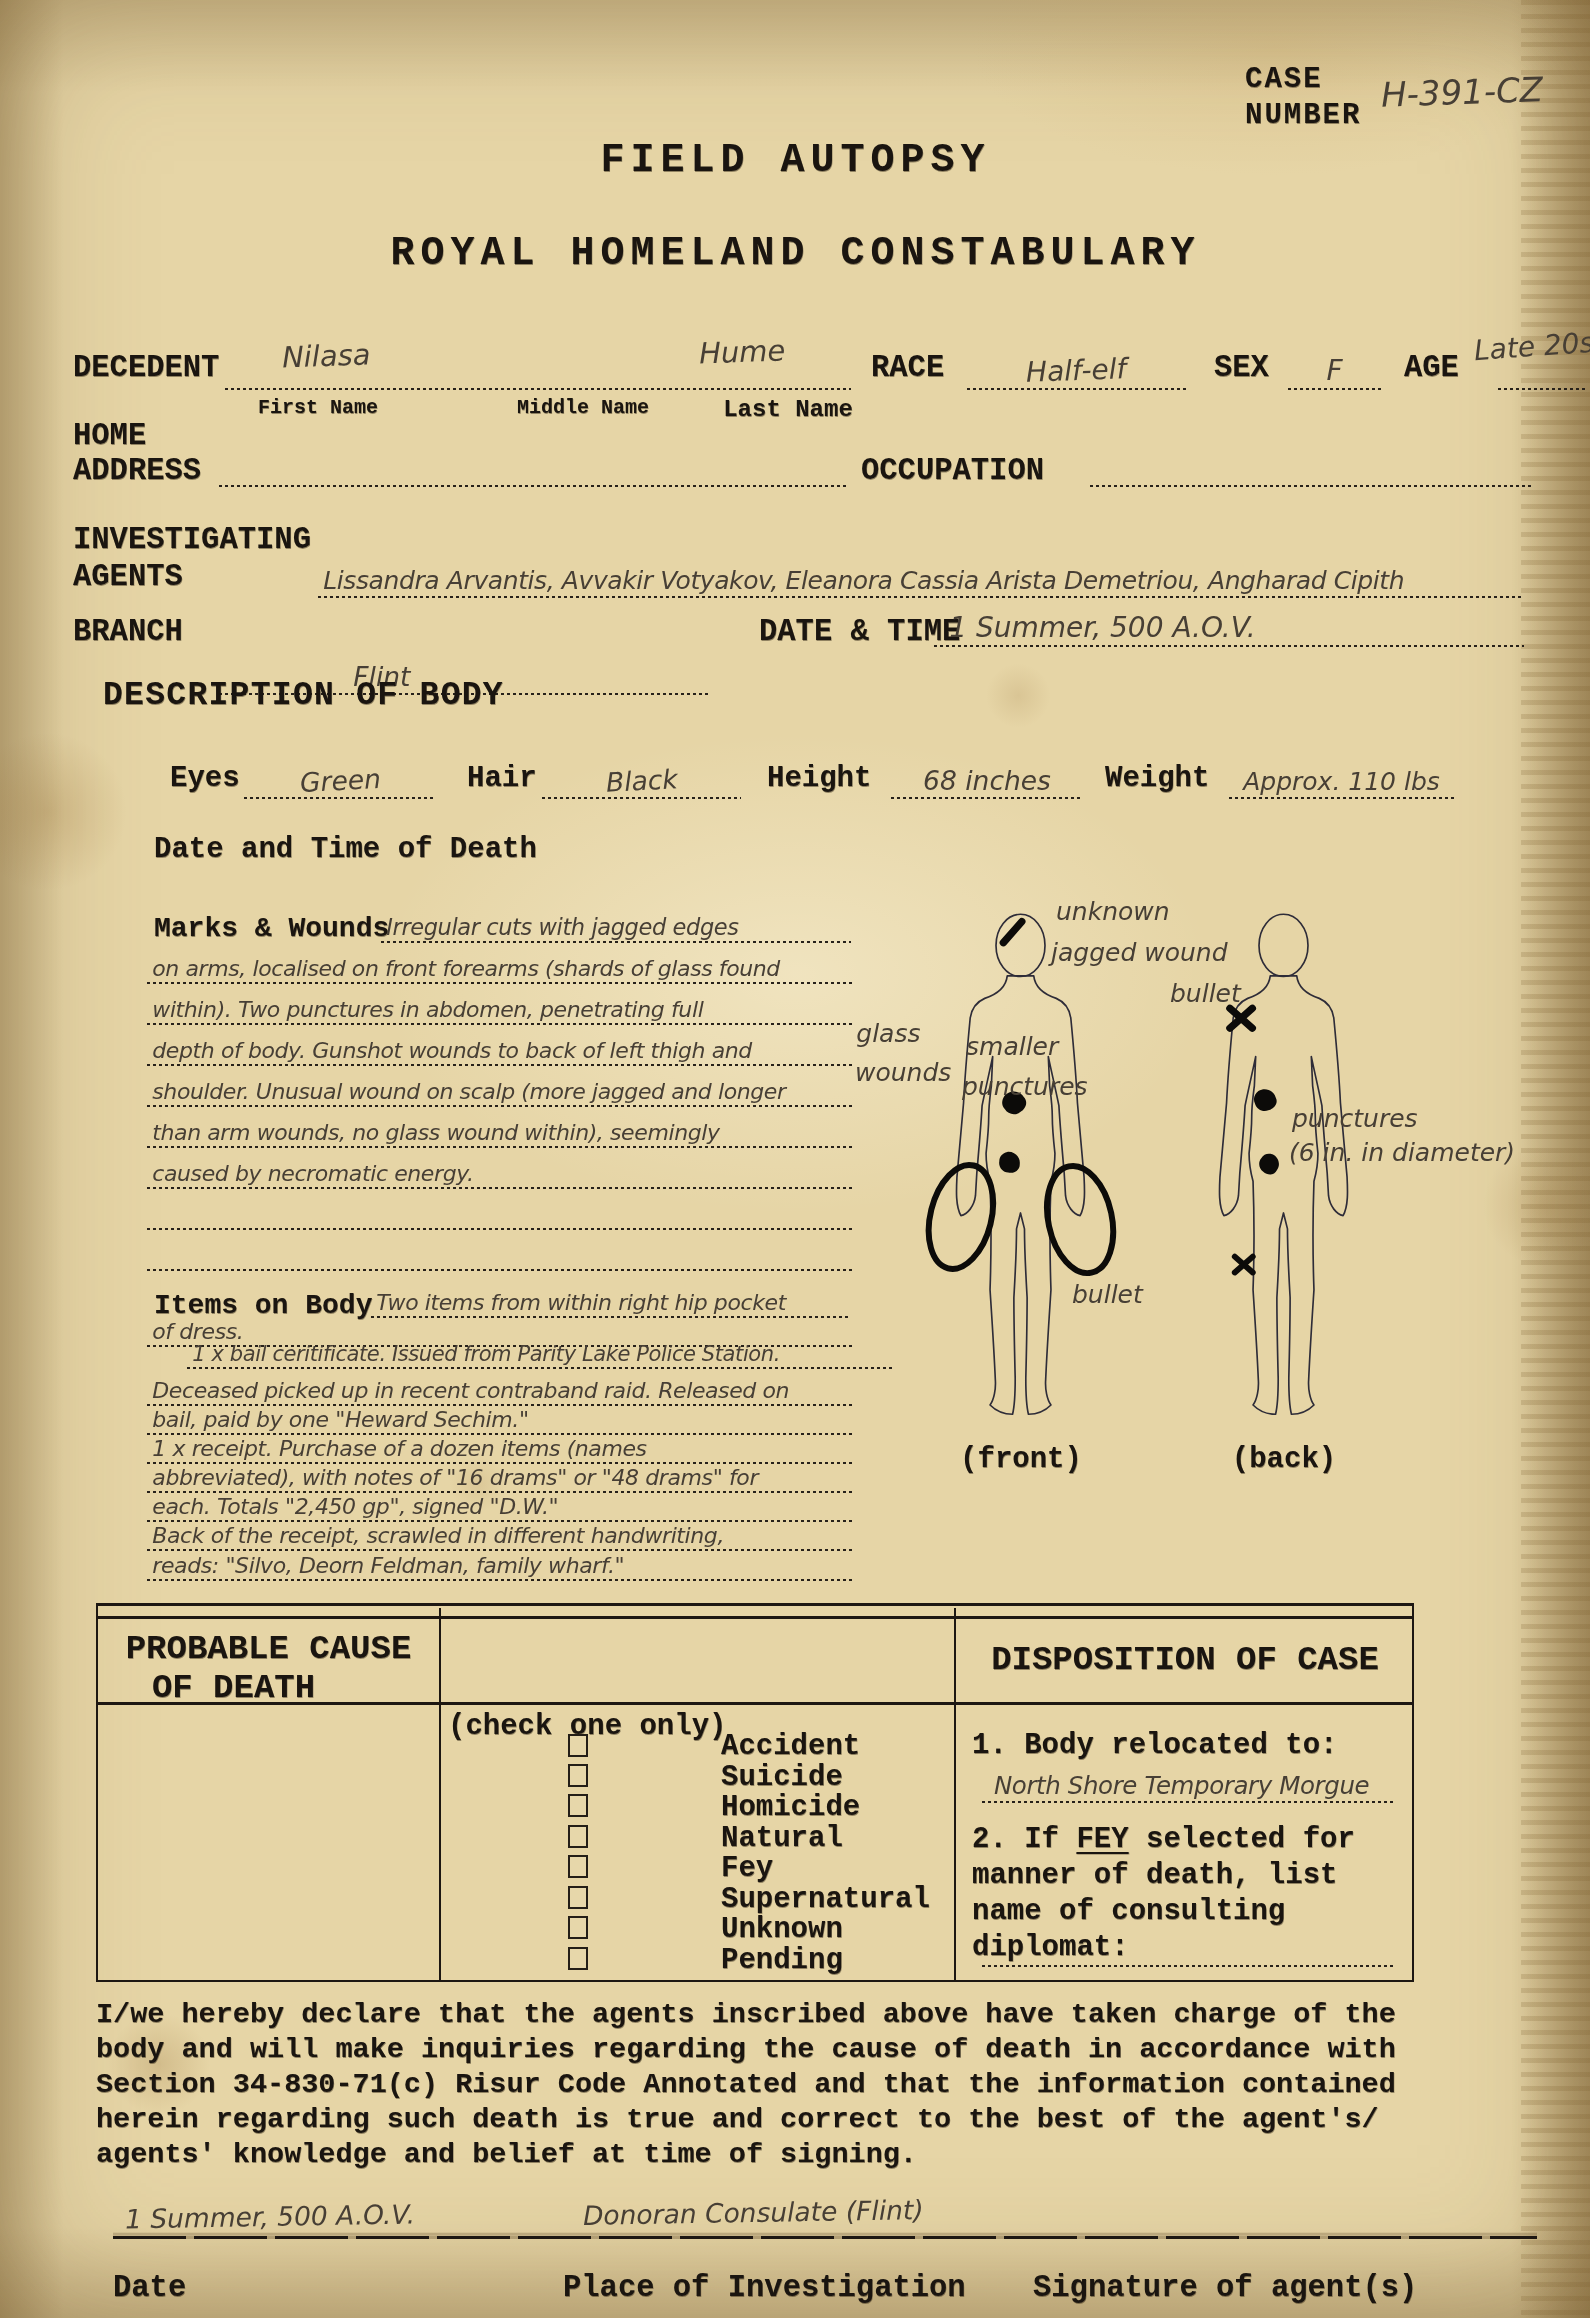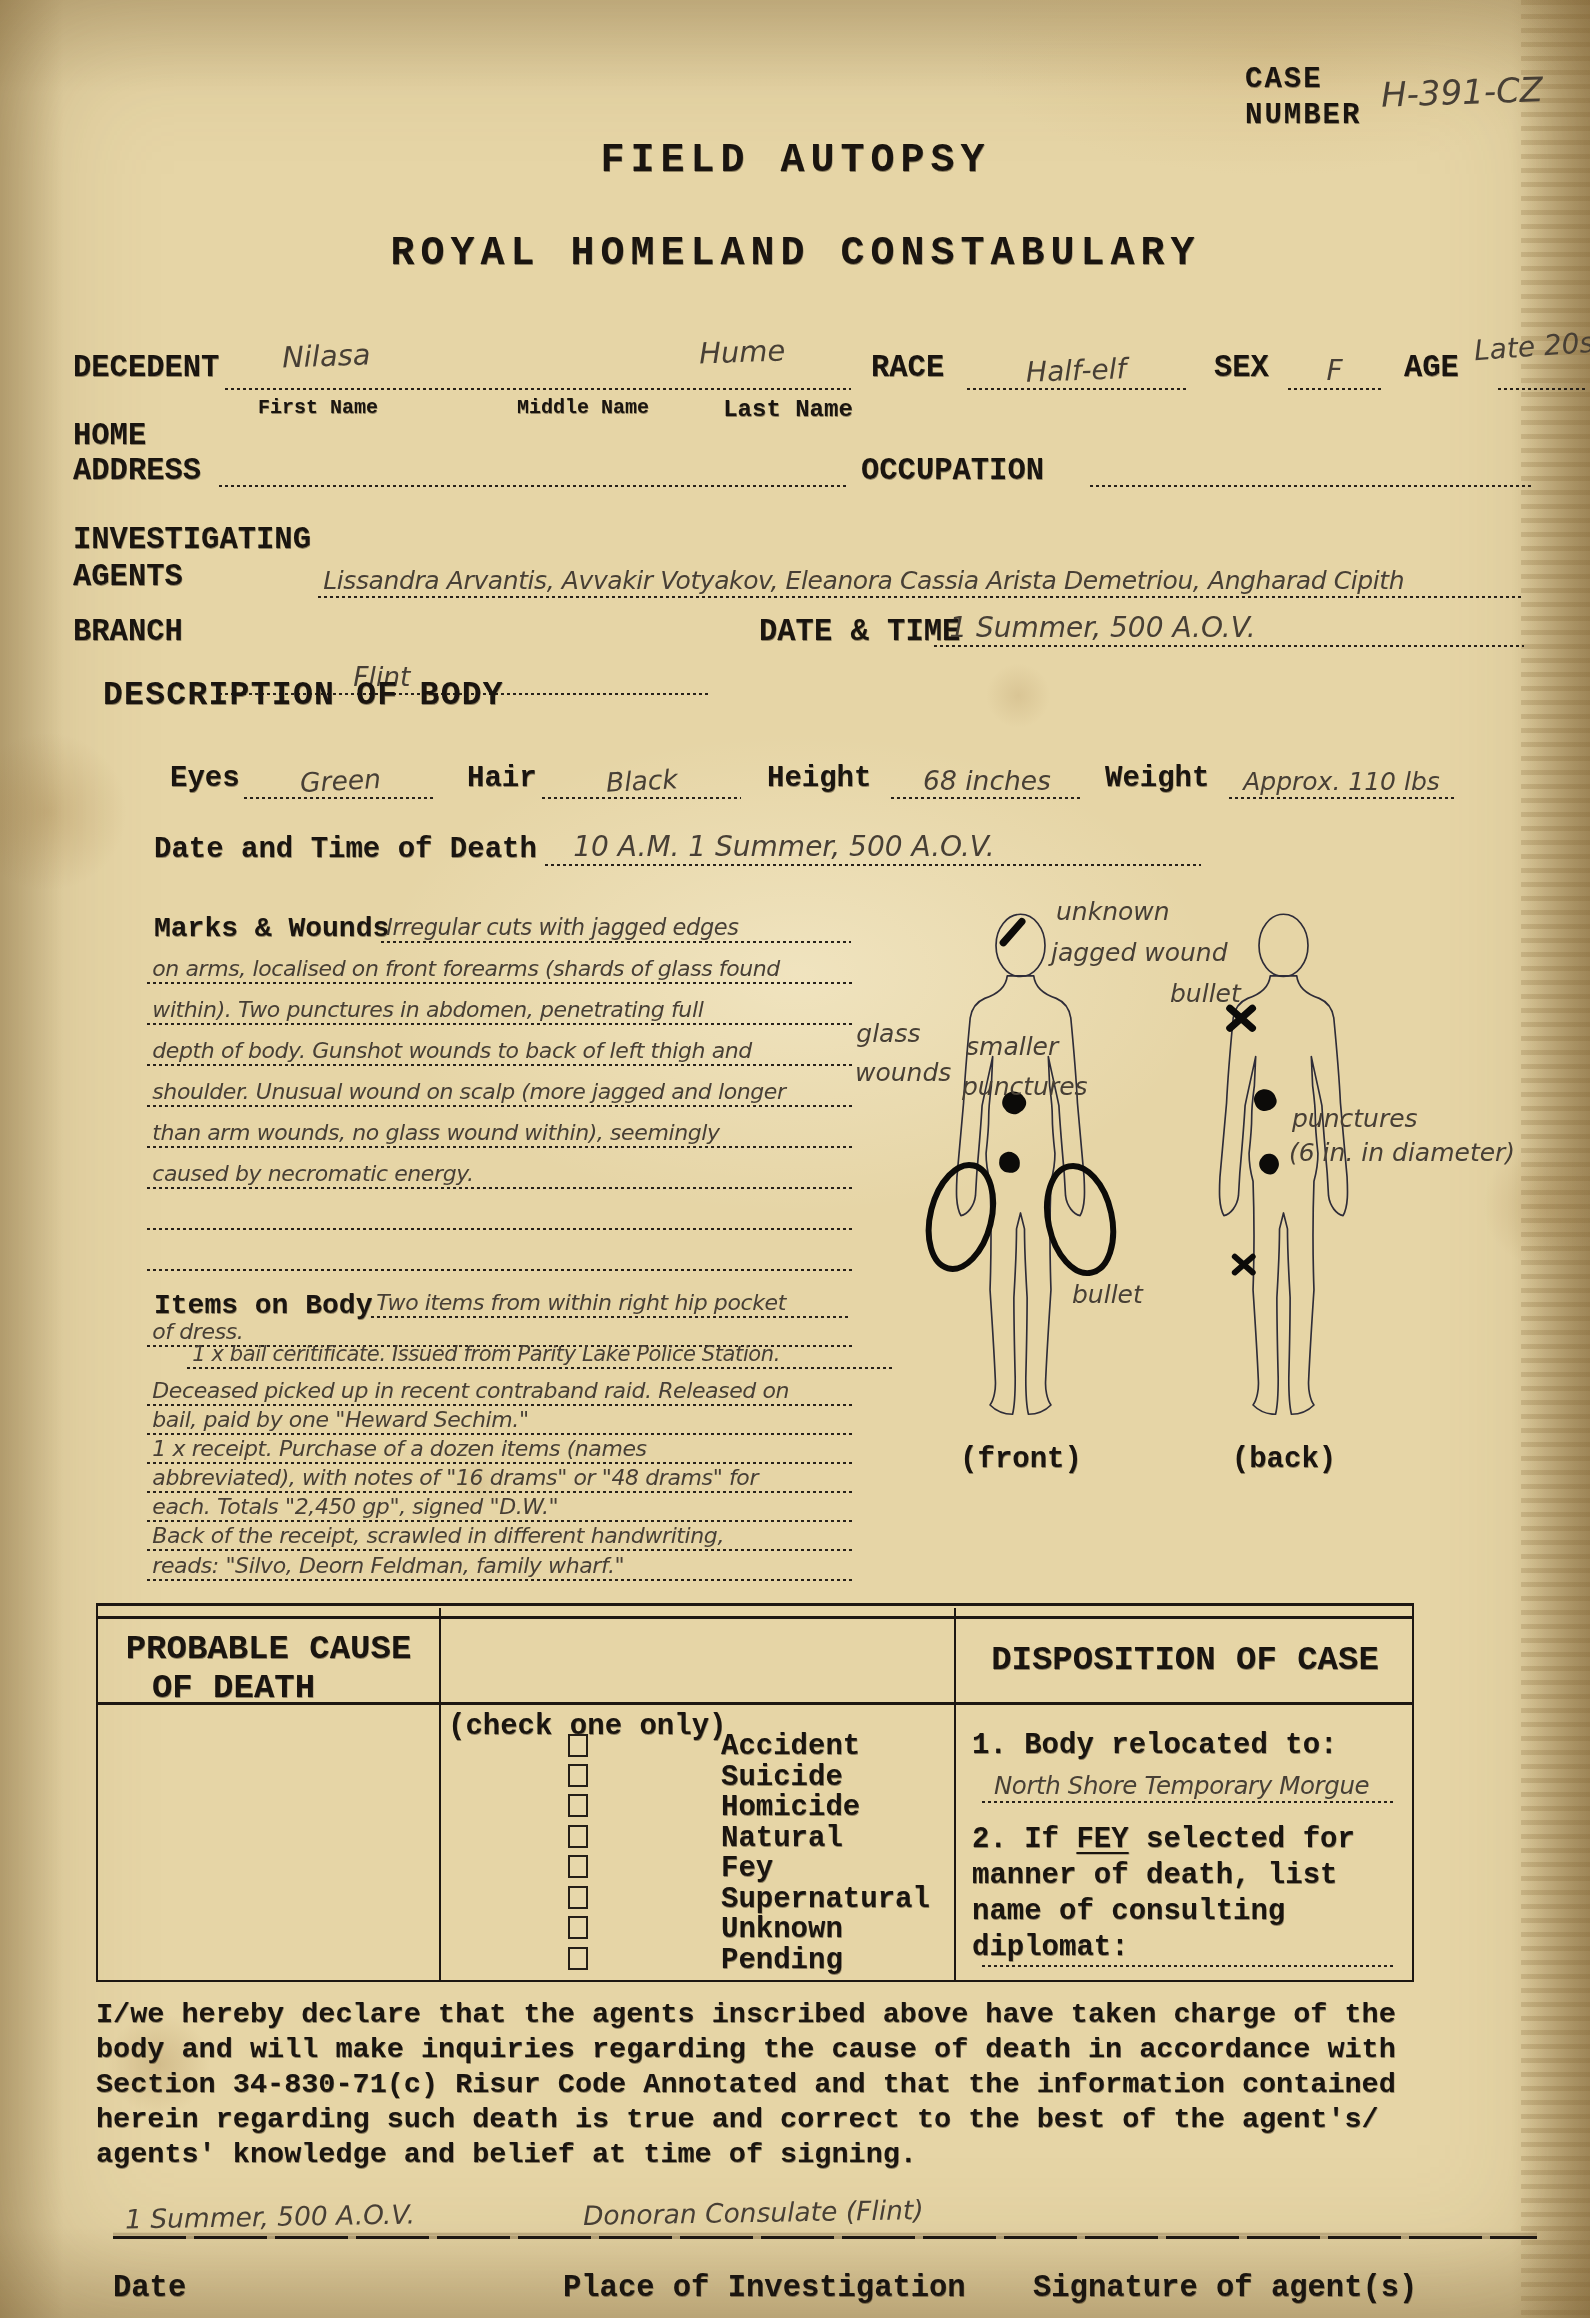--- a/index.html
+++ b/index.html
@@ -132,23 +132,20 @@
   <div class="abs t" style="left:767px; top:762px; font-size:29px;">Height</div>
   <div class="fl ctr" style="left:891px; top:759px; width:192px; height:40px;">
       <span class="hw" style="font-size:26.5px;">68 inches</span>
     </div>
   <div class="abs t" style="left:1105px; top:762px; font-size:29px;">Weight</div>
   <div class="fl ctr" style="left:1229px; top:759px; width:225px; height:40px;">
       <span class="hw" style="font-size:25px;">Approx. 110 lbs</span>
     </div>
 
   <div class="abs t" style="left:154px; top:833px; font-size:29px;">Date and Time of Death</div>
-  <div class="fl" style="left:545px; top:828px; width:656px; height:38px;">
-      <span class="hw" style="font-size:28px; margin-left:23px;">10 A.M. 1 Summer, 500 A.O.V.</span>
-    </div>
 
   <div class="abs t" style="left:154px; top:913px; font-size:28px;">Marks &amp; Wounds</div>
   <div class="fl" style="left:381px; top:909px; width:470px; height:34px;">
       <span class="hw hw-s" style="font-size:22.5px;">Irregular cuts with jagged edges</span>
     </div>
   <div class="fl" style="left:147px; top:950px; width:708px; height:34px;">
       <span class="hw hw-s" style="font-size:22px;">on arms, localised on front forearms (shards of glass found</span>
     </div>
   <div class="fl" style="left:147px; top:991px; width:708px; height:34px;">
       <span class="hw hw-s" style="font-size:22px;">within). Two punctures in abdomen, penetrating full</span>

